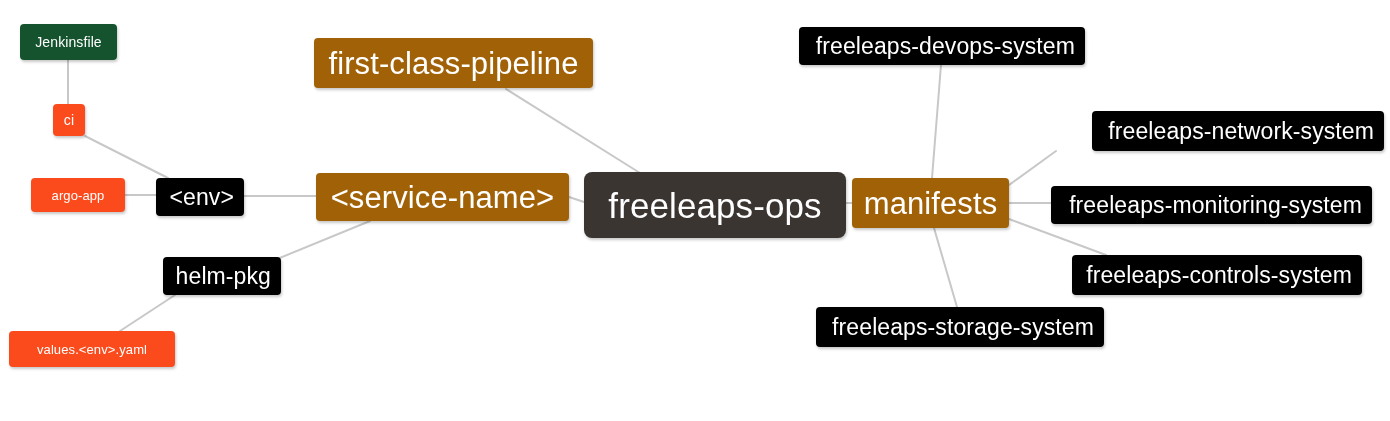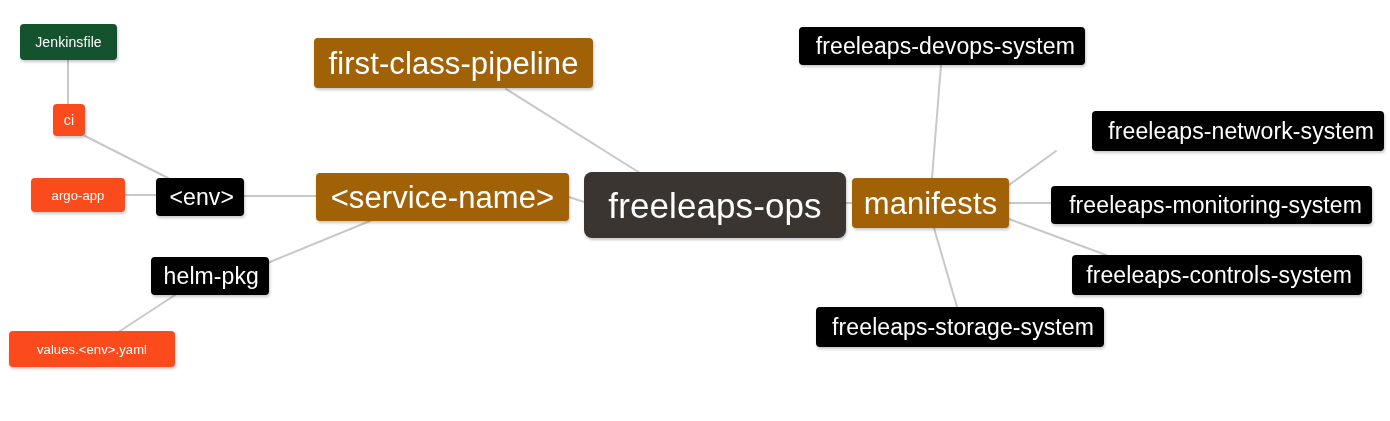--- a/index.html
+++ b/index.html
@@ -94,21 +94,21 @@
       </div>
       <div class="node node-blue n-xl" style="left: 316px; top: 173px; width: 253px; height: 48px;">
         <span>&lt;service-name&gt;</span>
       </div>
       <div class="node node-blue n-xl" style="left: 852px; top: 178px; width: 157px; height: 50px;">
         <span>manifests</span>
       </div>
       <div class="node node-green n-md" style="left: 156px; top: 178px; width: 88px; height: 38px;">
         <span>&lt;env&gt;</span>
       </div>
-      <div class="node node-green n-md" style="left: 151px; top: 257px; width: 118px; height: 38px;">
+      <div class="node node-green n-md" style="left: 163px; top: 257px; width: 118px; height: 38px;">
         <span>helm-pkg</span>
       </div>
       <div class="node node-orange n-xxs" style="left: 20px; top: 24px; width: 97px; height: 36px;">
         <span>Jenkinsfile</span>
       </div>
       <div class="node node-red n-xxs" style="left: 53px; top: 104px; width: 32px; height: 32px;">
         <span>ci</span>
       </div>
       <div class="node node-red n-xs" style="left: 31px; top: 178px; width: 94px; height: 34px;">
         <span>argo-app</span>

